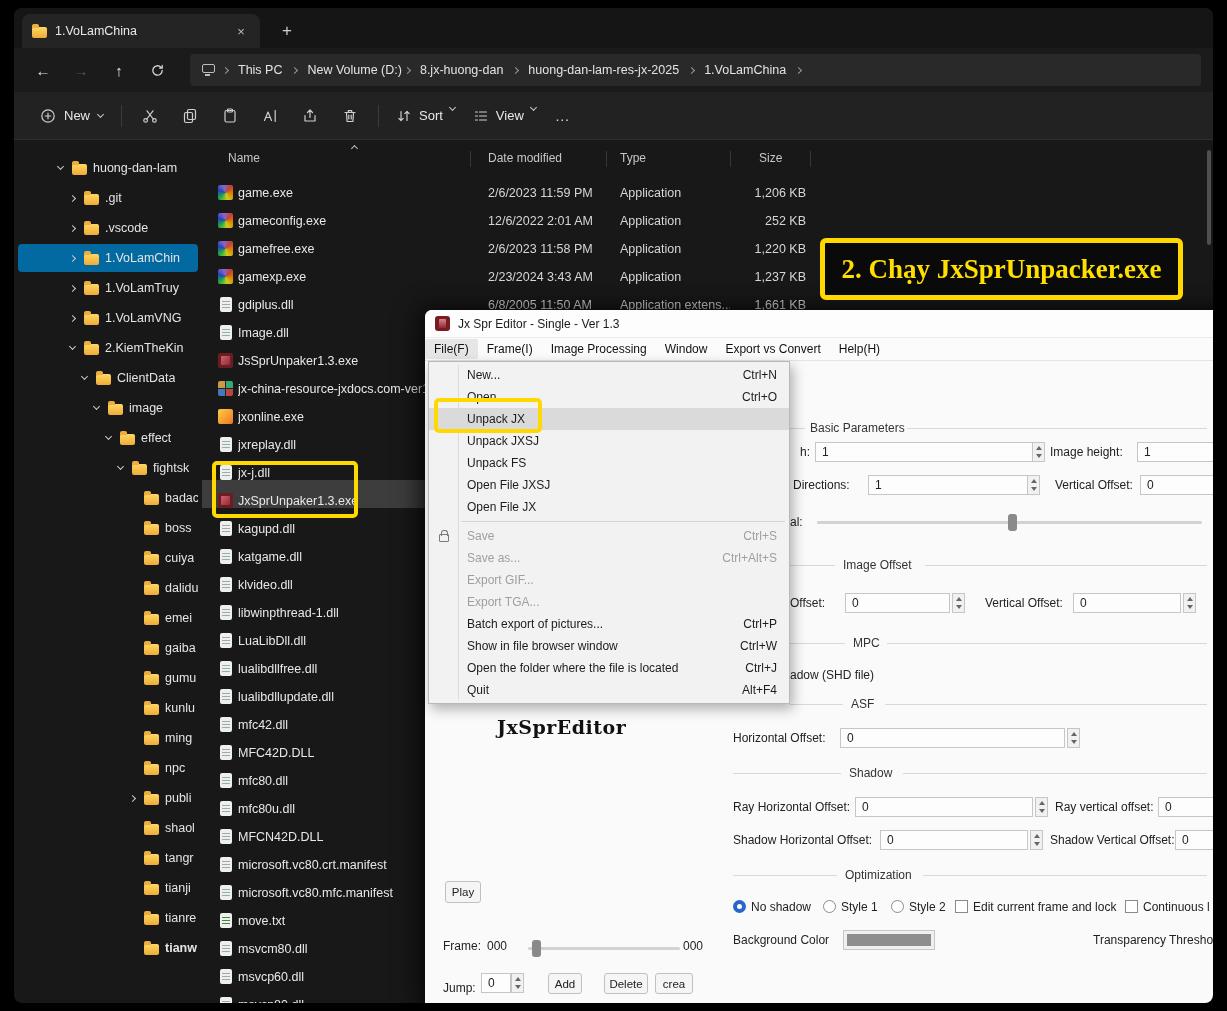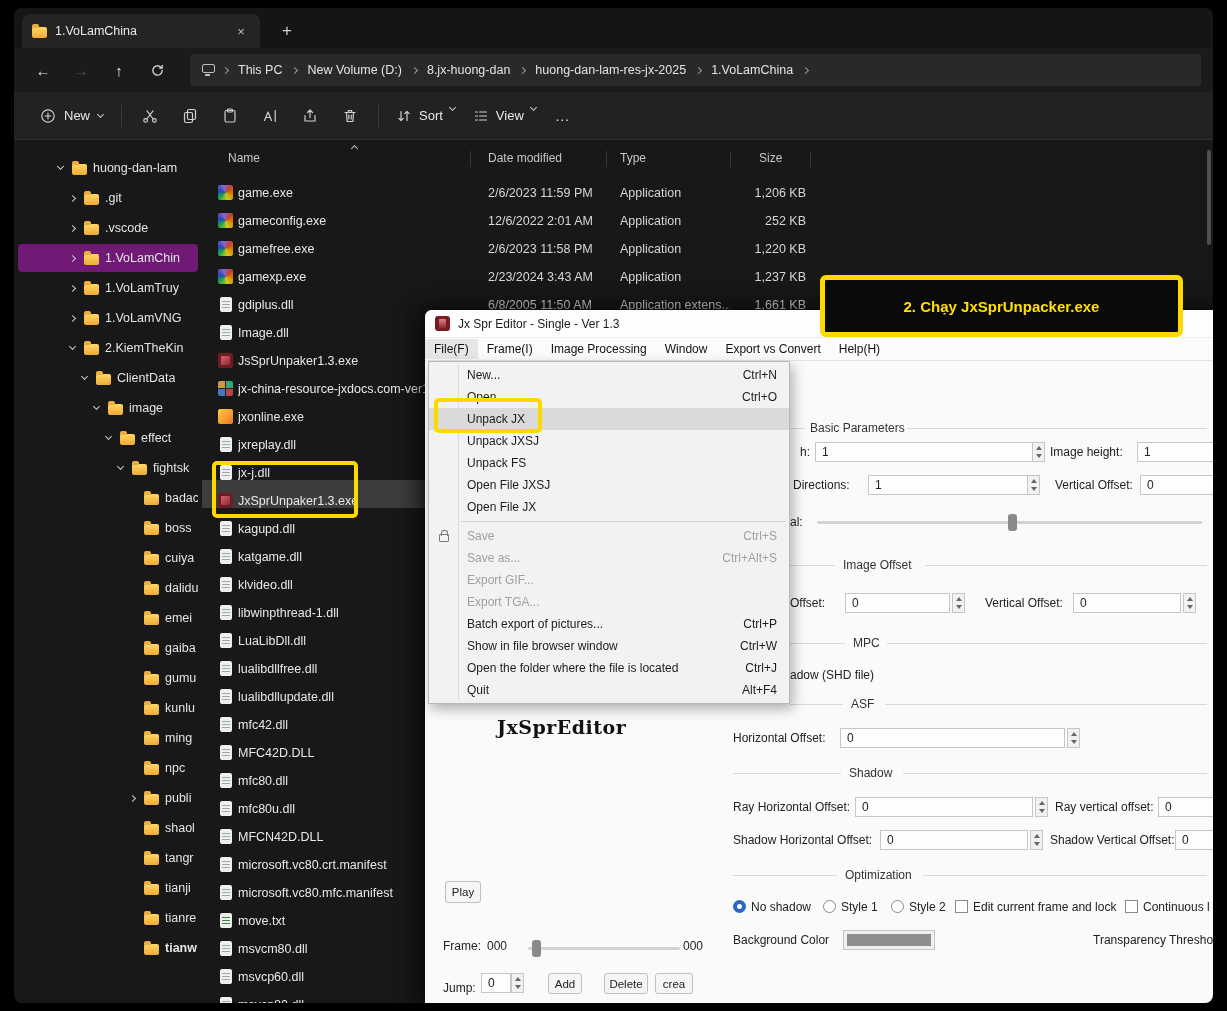--- a/index.html
+++ b/index.html
@@ -31,21 +31,21 @@
   .btn-drop { display:flex; gap:7px; color:#e8e8e8; font-size:13px; padding:6px 9px; border-radius:4px; flex:none; }
   .chev { width:5px; height:5px; border-right:1.3px solid #c9c9c9; border-bottom:1.3px solid #c9c9c9; flex:none; }
   .chev.down { transform:rotate(45deg); margin-top:-3px; }
   .chev.right { transform:rotate(-45deg); }
   .chev.none { visibility:hidden; }
   .more-dots { color:#d8d8d8; font-size:15px; letter-spacing:1px; padding:0 10px; }
 
   
   .sidebar { position:absolute; left:0; top:132px; width:188px; bottom:0; overflow:hidden; padding-top:12px; }
   .side-row { height:28px; margin:2px 4px; border-radius:4px; display:flex; align-items:center; gap:6px; color:#e4e4e4; font-size:12.5px; white-space:nowrap; overflow:hidden; }
-  .side-row.sel { background:#701a75; }
+  .side-row.sel { background:#0369a1; }
   .chev-w { width:12px; flex:none; display:flex; justify-content:center; }
   .folder { width:15px; height:11px; background:linear-gradient(#ffd763,#eeab38); border-radius:2px; position:relative; flex:none; margin-top:3px; }
   .folder::before { content:""; position:absolute; left:0; top:-3px; width:7px; height:4px; border-radius:2px 2px 0 0; background:#eead3c; }
   .slabel { overflow:hidden; }
 
   
   .filepane { position:absolute; left:188px; top:132px; right:0; bottom:0; }
   .fheader { position:absolute; left:0; top:6px; right:0; height:26px; color:#c6c6c6; font-size:12px; }
   .fh { position:absolute; top:5px; }
   .fh-sep { position:absolute; top:5px; width:1px; height:16px; background:#363636; }
@@ -103,21 +103,21 @@
   .cbox { position:absolute; width:13px; height:13px; border:1px solid #8a8a8a; background:#fff; }
   .track { position:absolute; height:3px; background:#d2d2d2; border-radius:2px; }
   .thumb { position:absolute; width:9px; height:17px; background:#8a8a8a; border-radius:3px; }
   .btn { position:absolute; background:#f5f5f5; border:1px solid #c0c0c0; border-radius:3px; font-size:11.5px; color:#222; display:flex; align-items:center; justify-content:center; overflow:hidden; }
   .swatch-btn { position:absolute; background:#f0f0f0; border:1px solid #c6c6c6; }
   .swatch { position:absolute; inset:3px; background:#8e8e8e; }
   .ed-logo { position:absolute; font-family:"DejaVu Serif", serif; font-weight:bold; font-size:19px; color:#111; letter-spacing:.5px; }
 
   
   .anno-box { position:absolute; border:4px solid #ffd800; border-radius:5px; z-index:50; pointer-events:none; }
-  .anno-step { position:absolute; border:5px solid #ffd800; border-radius:6px; background:#0a0a0a; color:#ffdf00; font-family:Liberation Sans, sans-serif; font-weight:bold; font-size:15px; display:flex; align-items:center; justify-content:center; z-index:50;margin-top:37px; }
+  .anno-step { position:absolute; border:5px solid #ffd800; border-radius:6px; background:#0a0a0a; color:#ffdf00; font-family:Liberation Serif, serif; font-weight:bold; font-size:27px; display:flex; align-items:center; justify-content:center; z-index:50; }
 </style>
 </head>
 <body>
 
 <div class="screen">
   <div class="content">
 
     <div class="tabbar">
       <div class="tab">
         <span class="folder"></span>
@@ -138,21 +138,21 @@
       </div>
       <div class="addr-pill">
         <span class="monitor"></span>
         <span class="bc-chev"></span>
         <span style="display:flex;align-items:center;gap:8px">
 
         <span style="display:flex;align-items:center;gap:8px">
               <span class="crumb">This PC</span>
               <span class="bc-chev"></span>
             </span>
-            <span style="display:flex;align-items:center;gap:8px">
+            <span style="display:flex;align-items:center;gap:1px">
               <span class="crumb">New Volume (D:)</span>
               <span class="bc-chev"></span>
             </span>
             <span style="display:flex;align-items:center;gap:8px">
               <span class="crumb">8.jx-huong-dan</span>
               <span class="bc-chev"></span>
             </span>
             <span style="display:flex;align-items:center;gap:8px">
               <span class="crumb">huong-dan-lam-res-jx-2025</span>
               <span class="bc-chev"></span>

